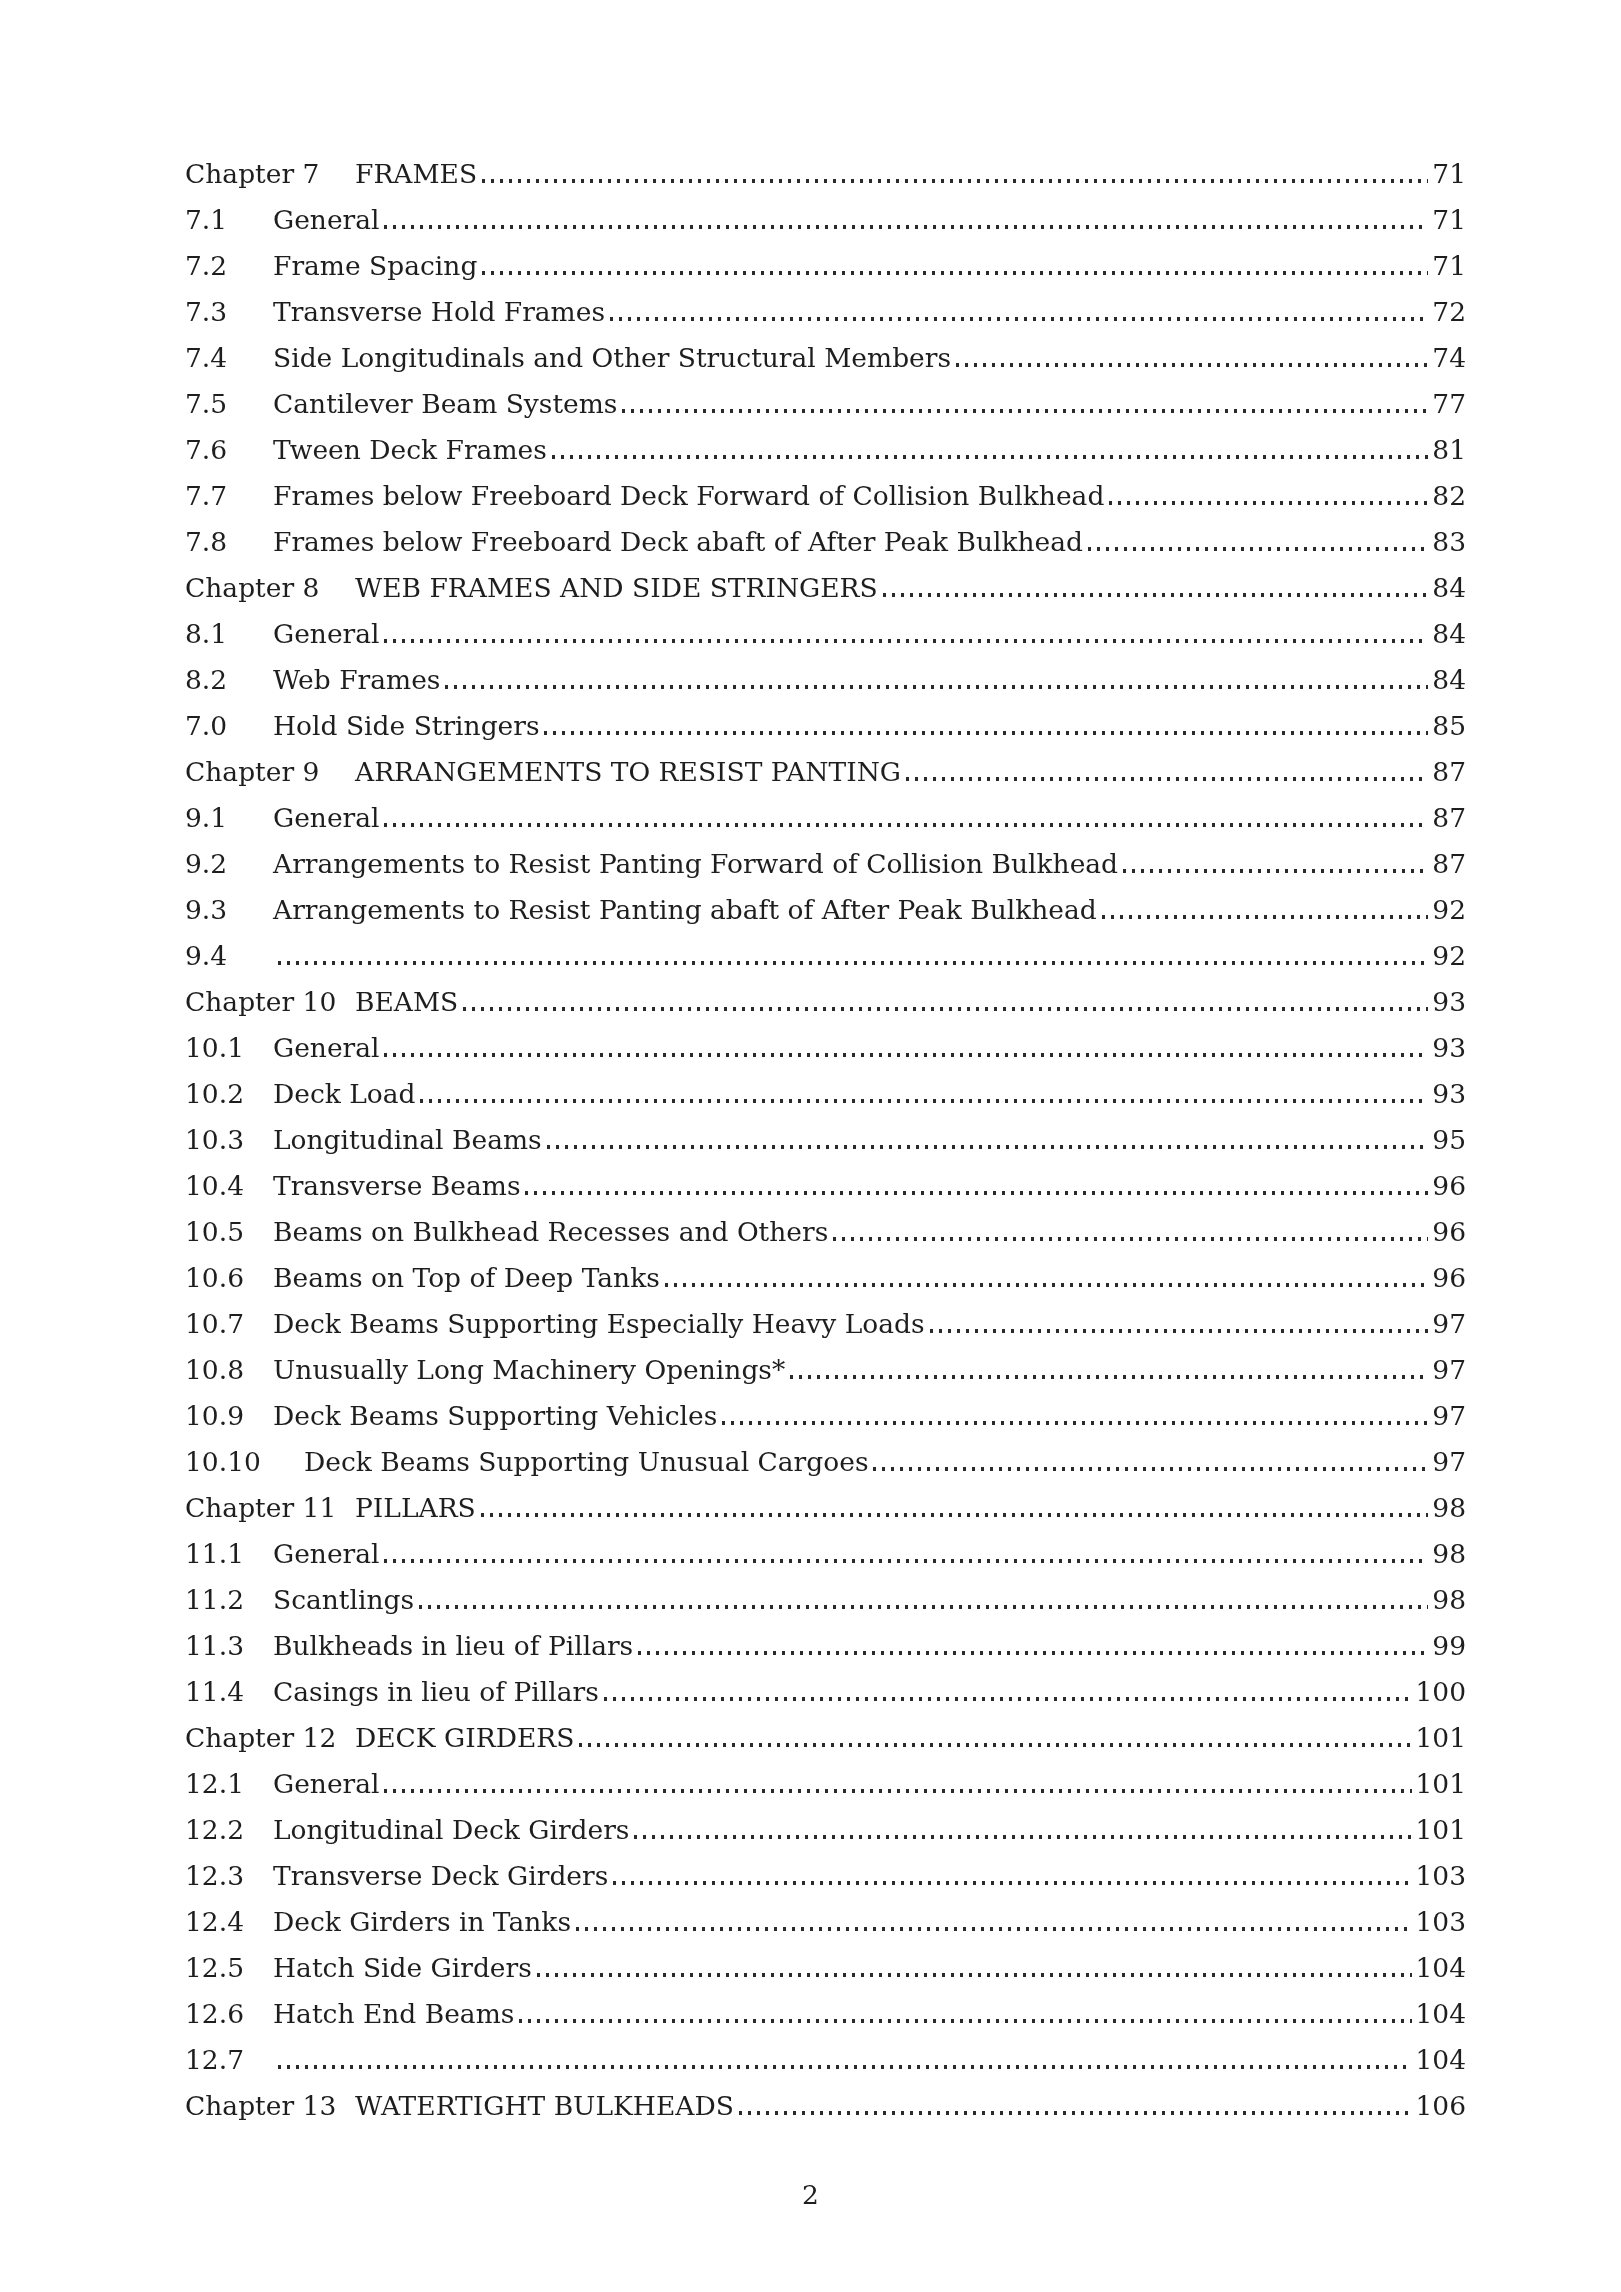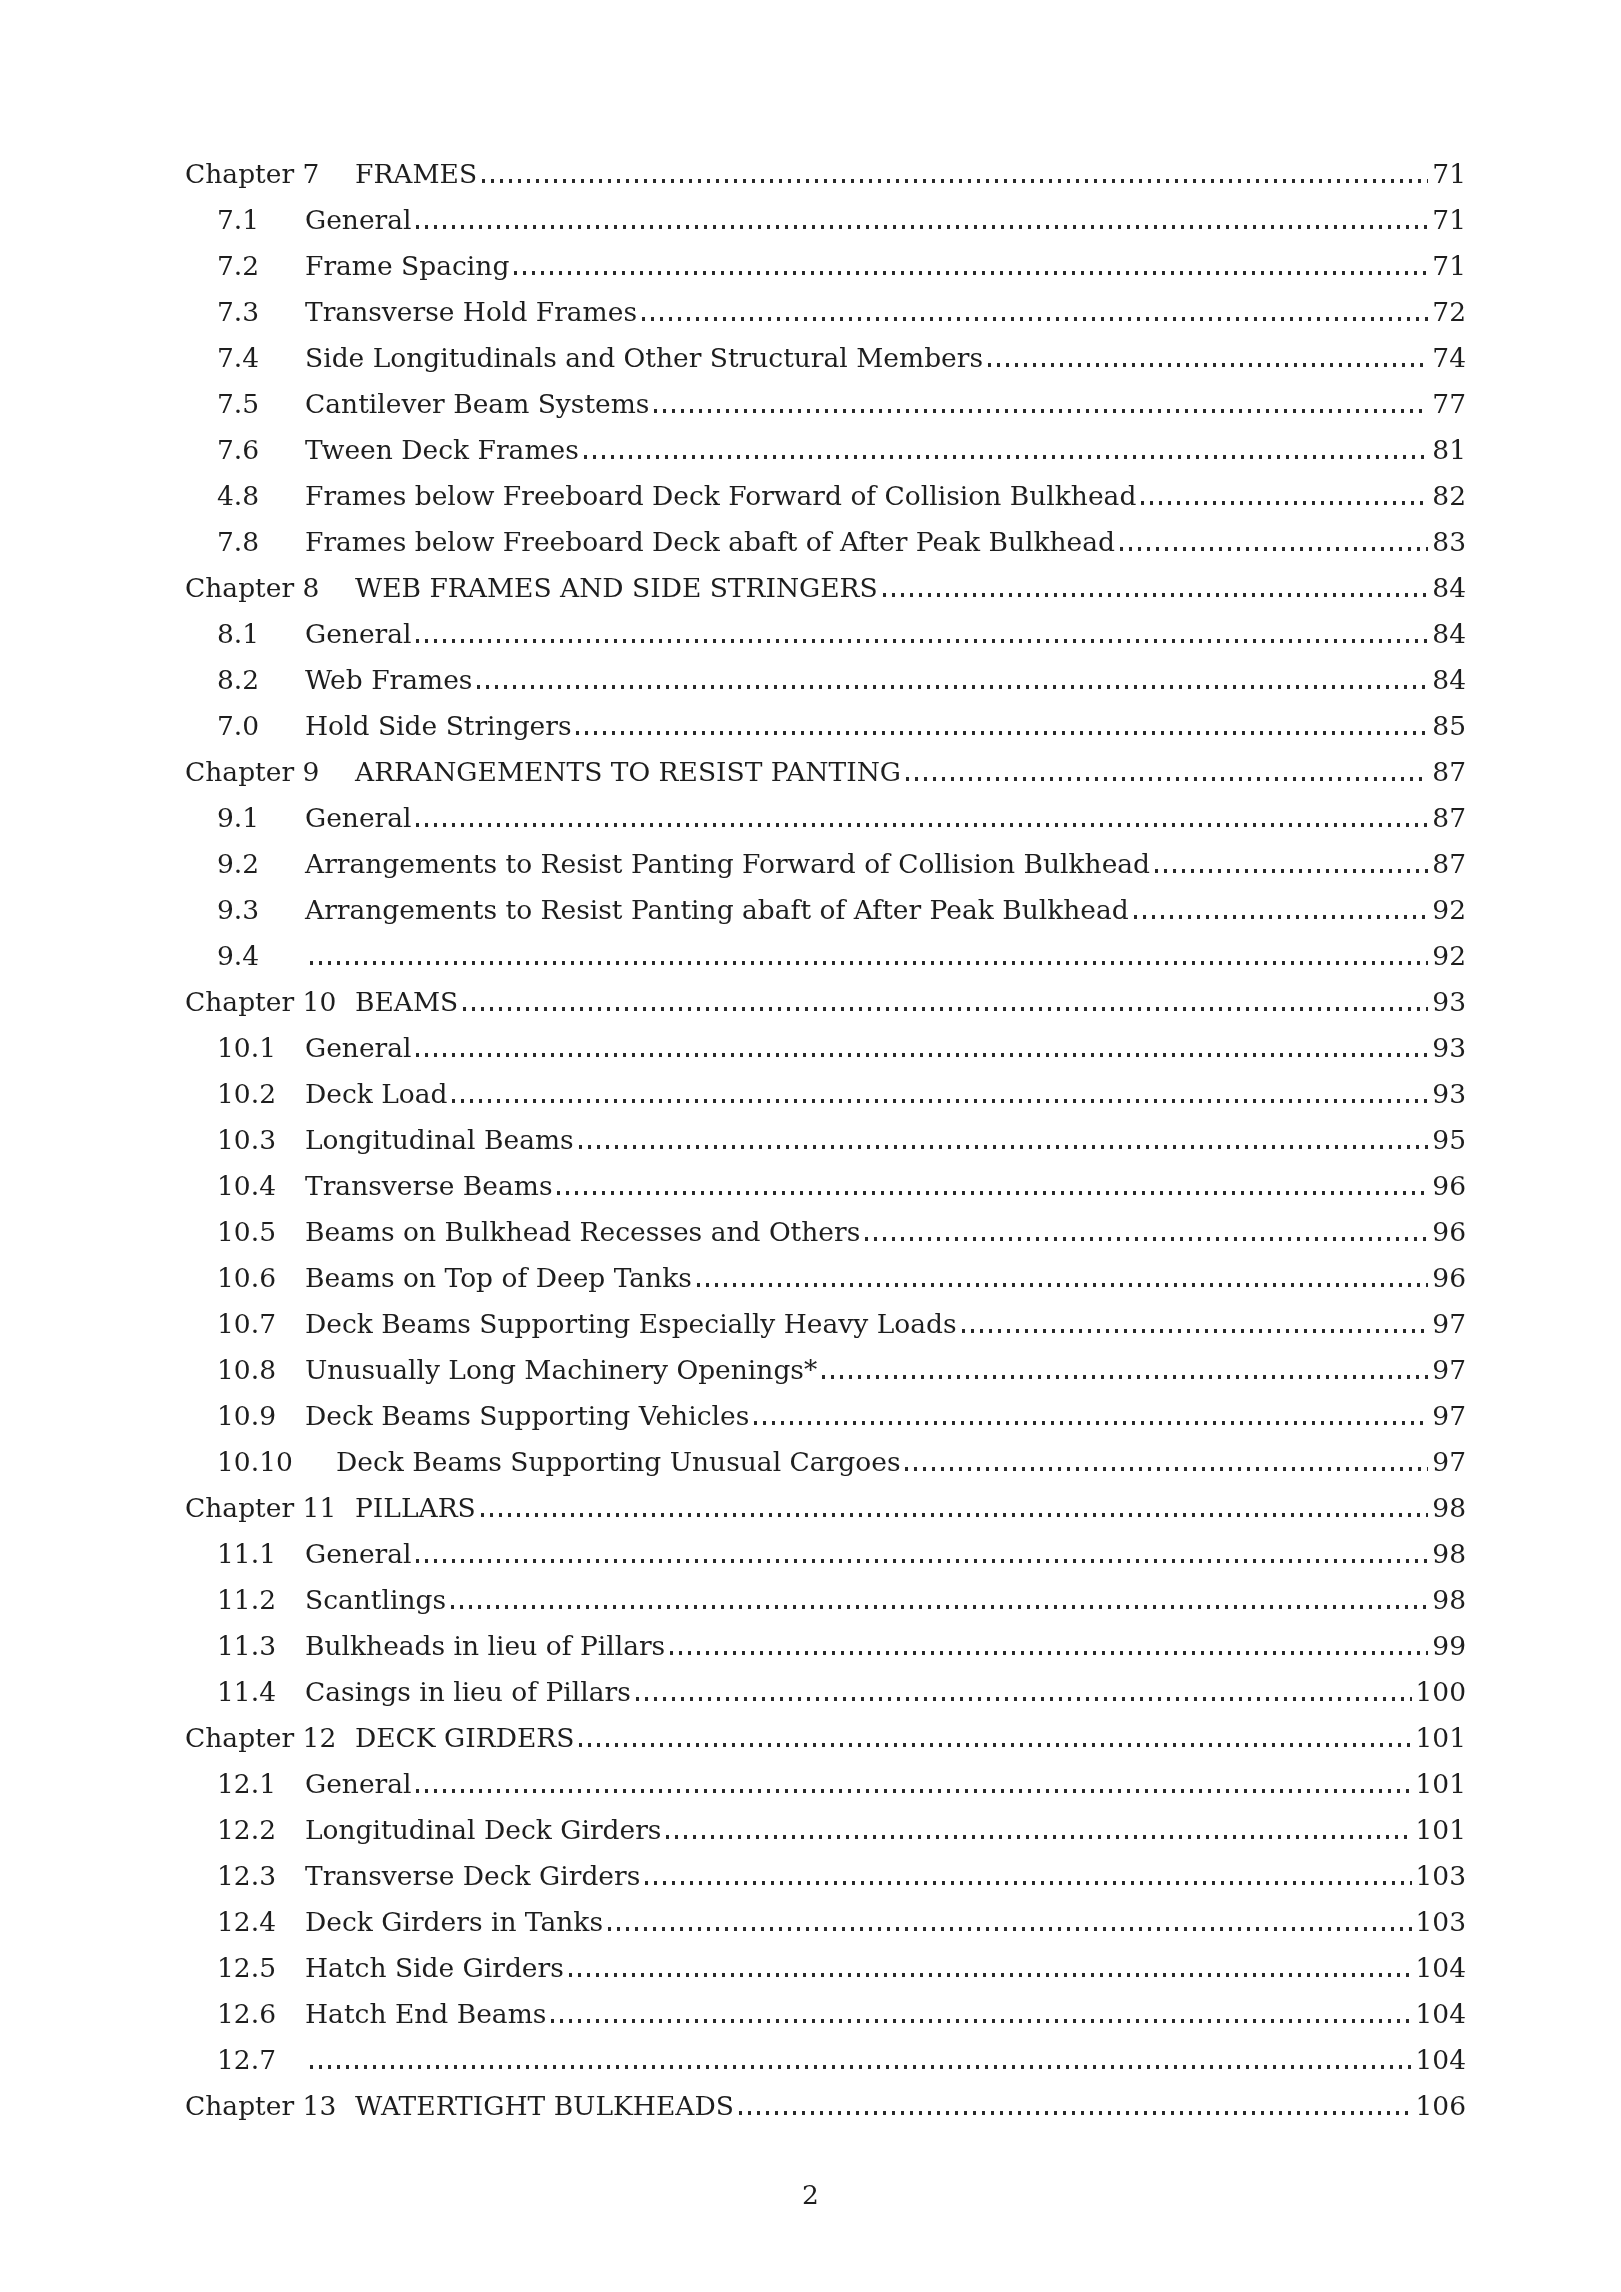--- a/index.html
+++ b/index.html
@@ -31,21 +31,20 @@
     line-height: 46px;
     white-space: nowrap;
   }
   .toc-row .num {
     flex: 0 0 auto;
   }
   .toc-row.chapter .num {
     width: 170px;
   }
   .toc-row.section .num {
-    margin-left: 32px;
     width: 88px;
   }
   .toc-row.section.wide-num .num {
     width: 119px;
   }
   .toc-row .title {
     flex: 0 0 auto;
   }
   .toc-row .leader {
     flex: 1 1 auto;
@@ -118,21 +117,21 @@
   </div>
 
   <div class="toc-row section">
     <span class="num">7.6</span>
     <span class="title">Tween Deck Frames</span>
     <span class="leader"></span>
     <span class="pagenum">81</span>
   </div>
 
   <div class="toc-row section">
-    <span class="num">4.8</span>
+    <span class="num">7.7</span>
     <span class="title">Frames below Freeboard Deck Forward of Collision Bulkhead</span>
     <span class="leader"></span>
     <span class="pagenum">82</span>
   </div>
 
   <div class="toc-row section">
     <span class="num">7.8</span>
     <span class="title">Frames below Freeboard Deck abaft of After Peak Bulkhead</span>
     <span class="leader"></span>
     <span class="pagenum">83</span>

